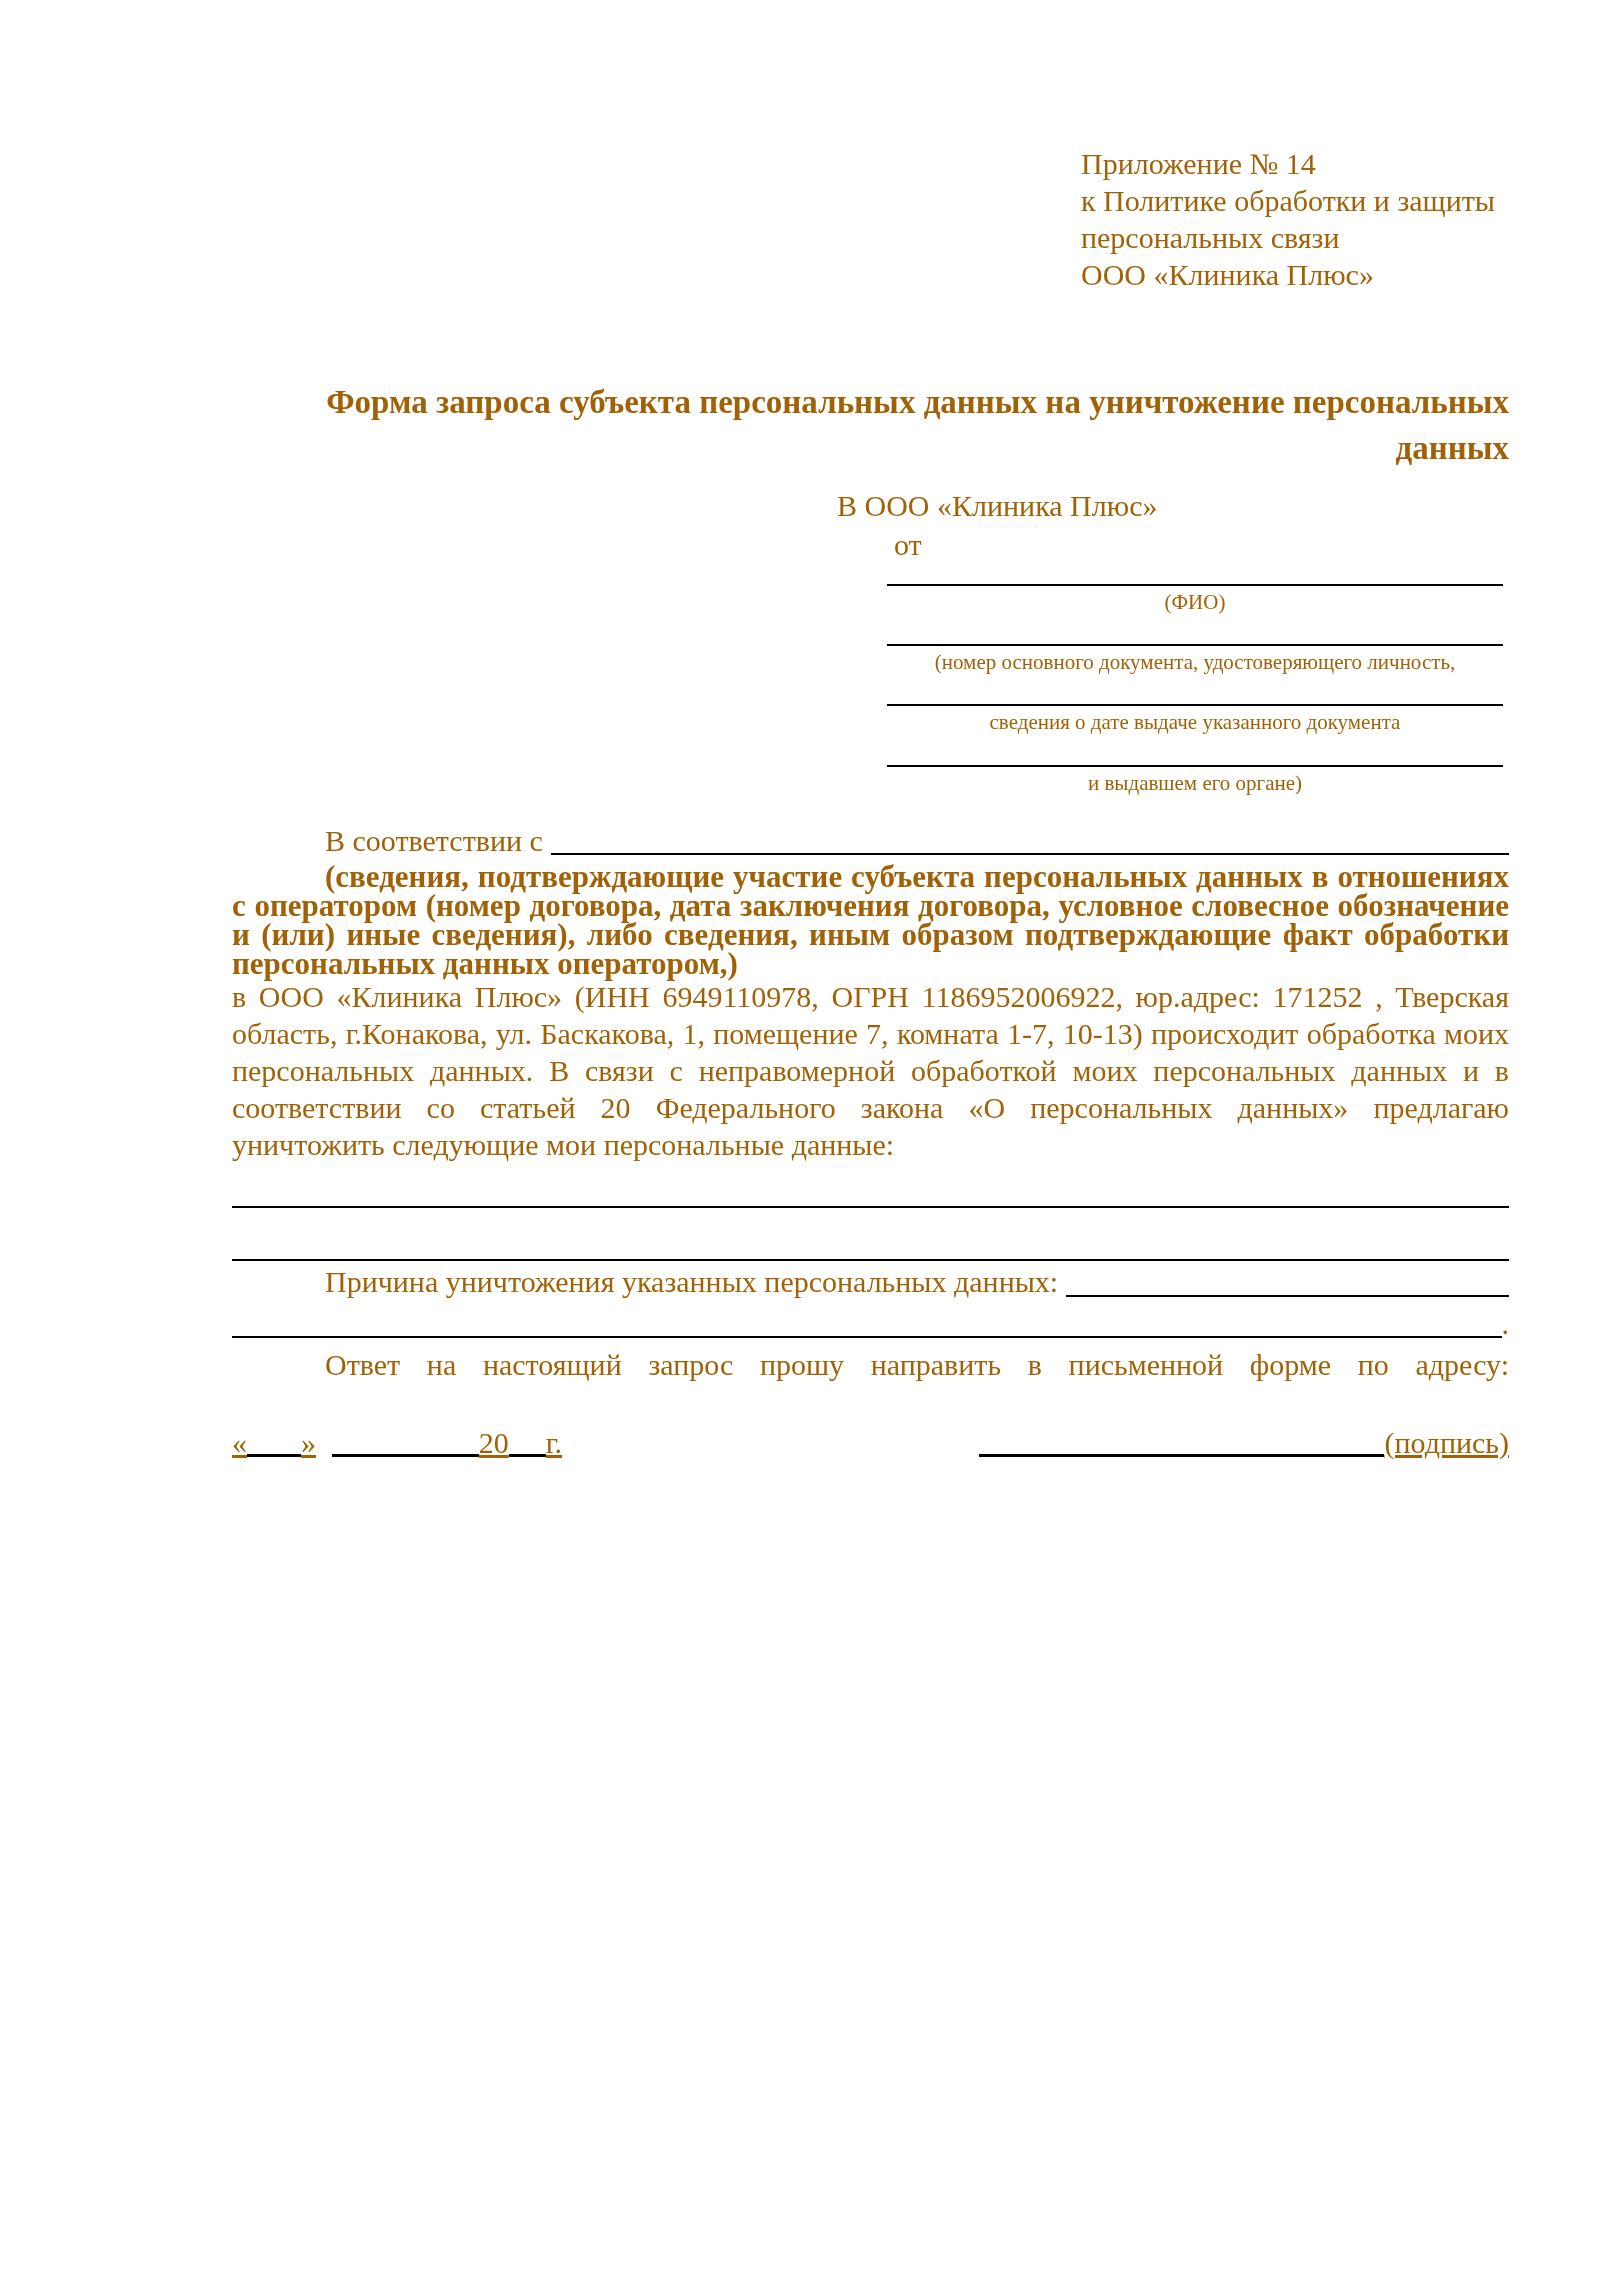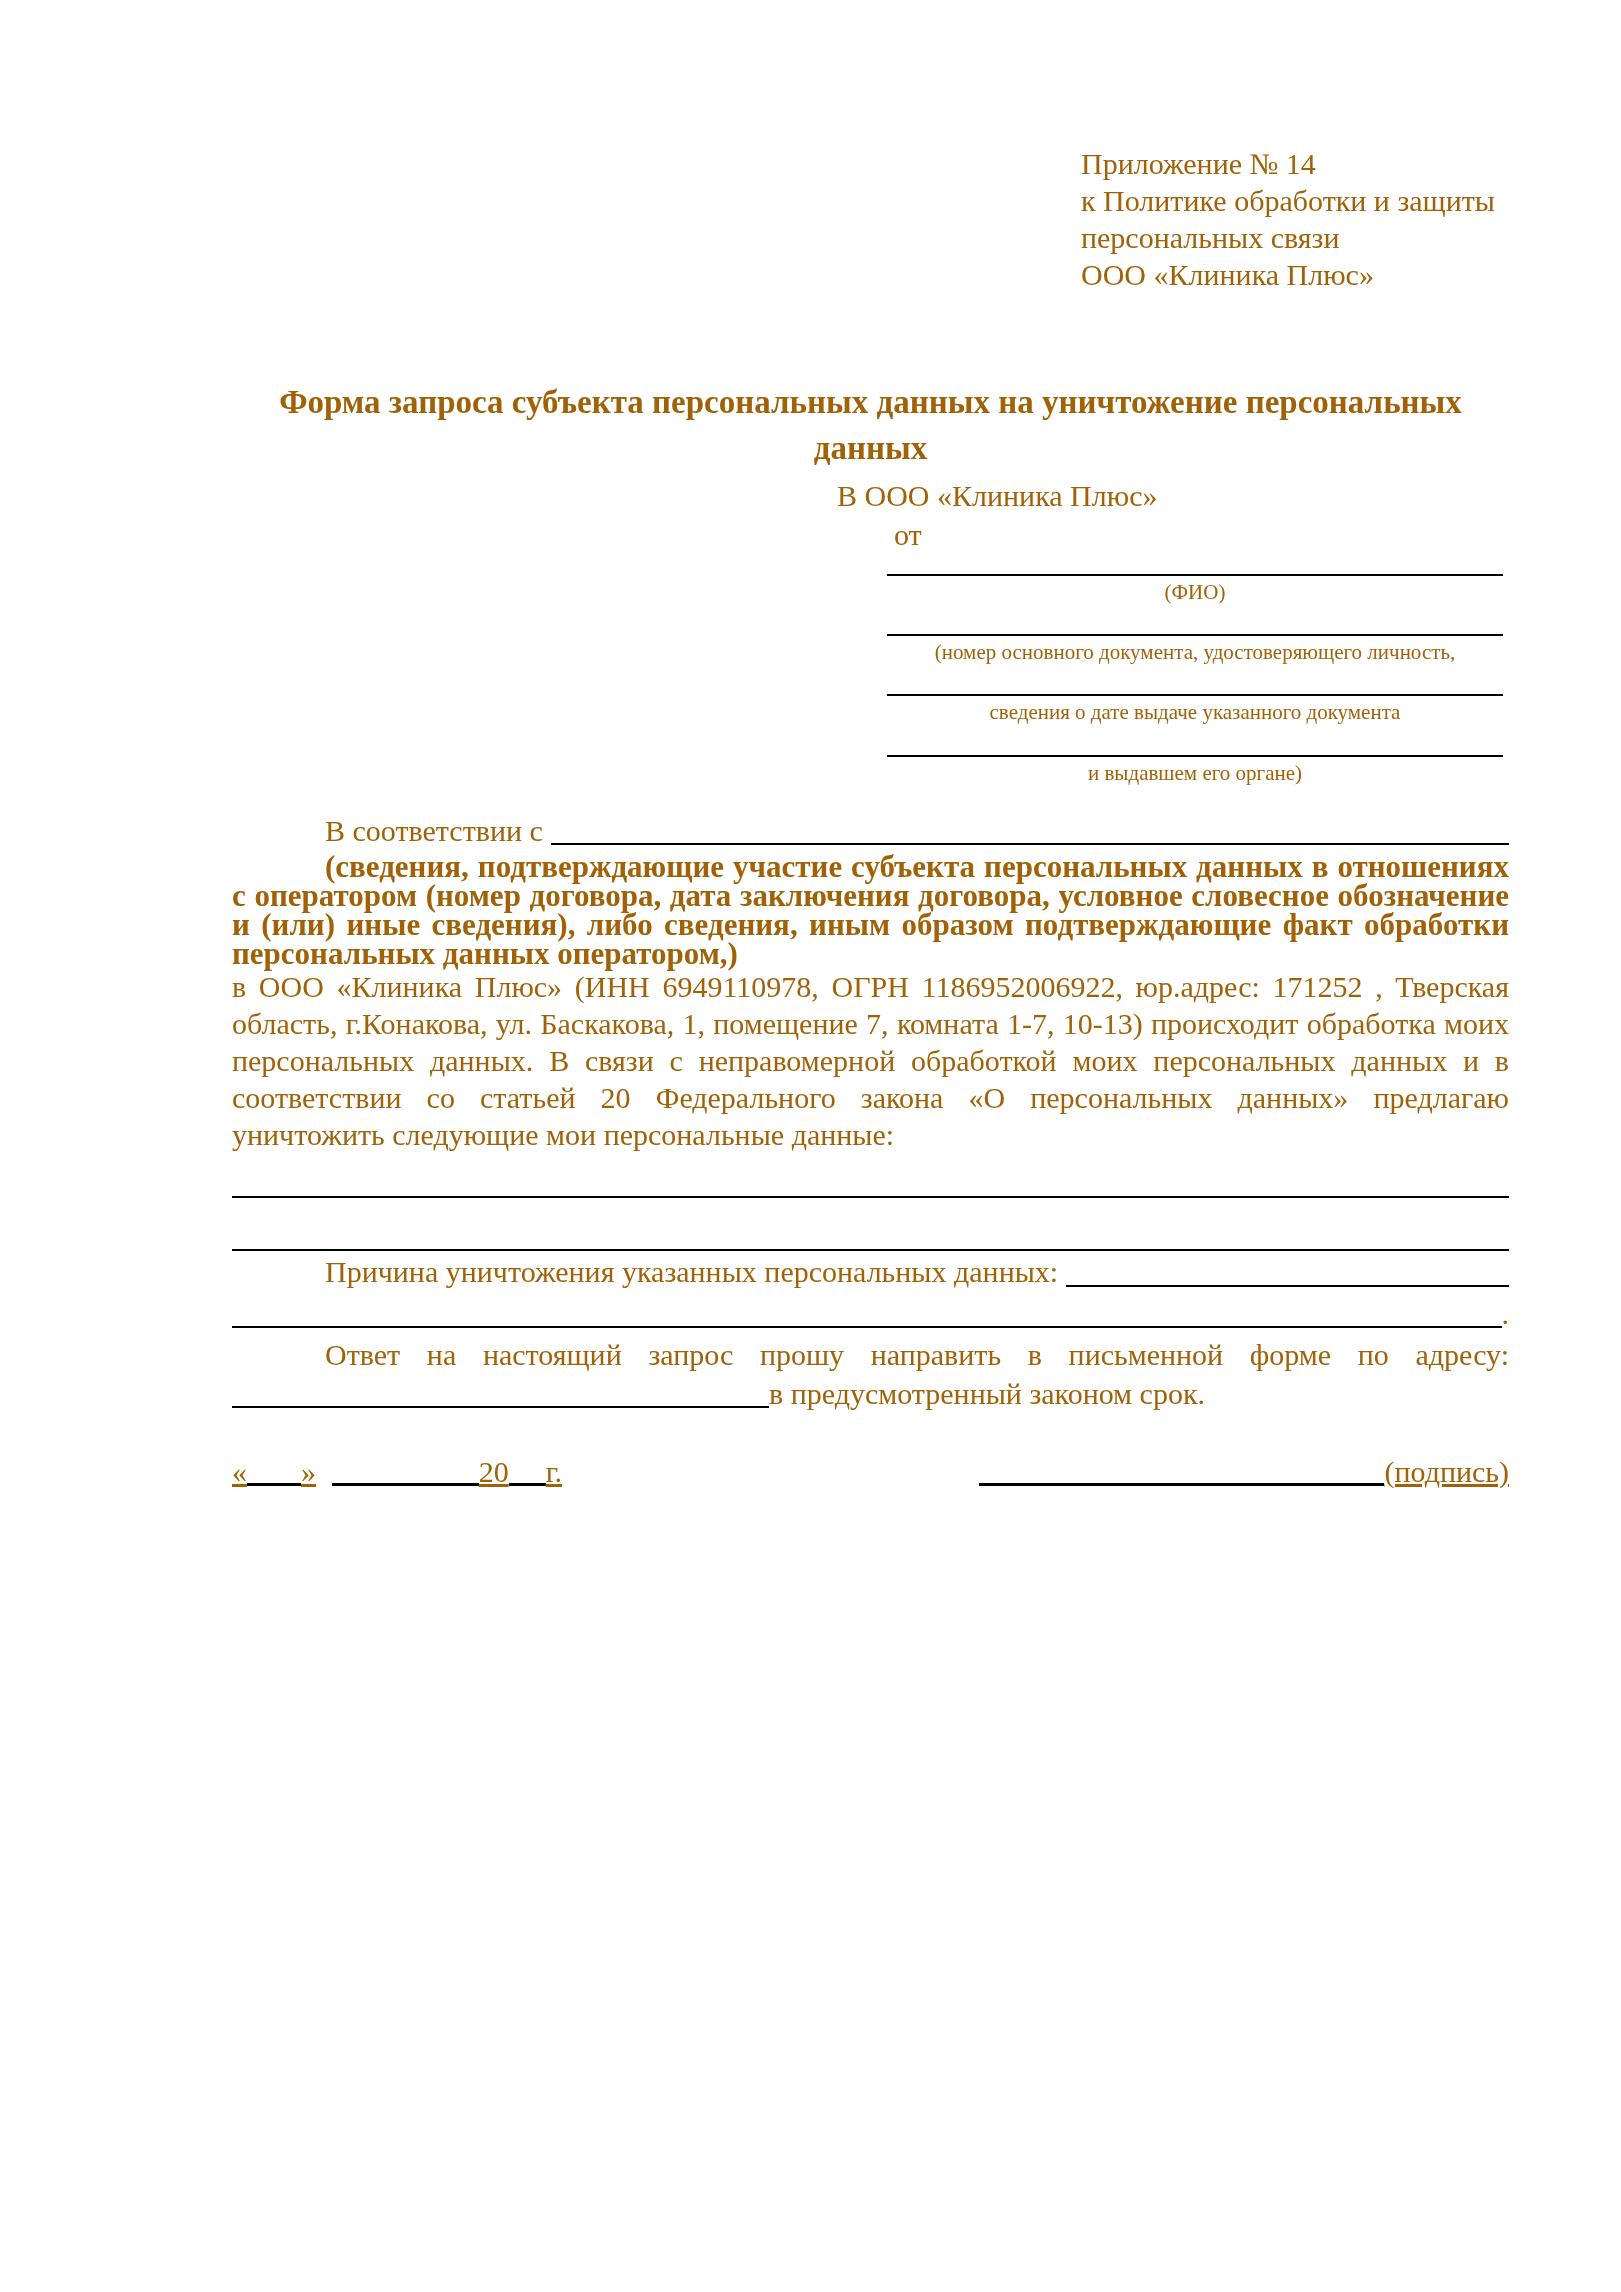--- a/index.html
+++ b/index.html
@@ -9,21 +9,21 @@
     background:#ffffff;color:#a16207;
     font-family:"Liberation Serif","DejaVu Serif",serif;
     font-size:30px;line-height:39px;
     box-sizing:border-box;
     padding:145px 112px 0 232px;
     overflow:hidden;
   }
   .appendix{margin-left:849px;line-height:37px;}
   .title{
     font-size:33px;line-height:46px;font-weight:bold;
-    text-align:center;margin:86px 0 5px 0;
+    text-align:right;margin:86px 0 15px 0;
   }
   .addressee{margin-left:605px;margin-top:3.9px;}
   .from-label{margin-left:662px;}
   .field-group{margin-top:17.6px;}
   .field-group.first{margin-top:9.8px;}
   .f-line{margin-left:655px;width:616px;border-bottom:2.9px solid #000;height:9.8px;}
   .f-caption{
     margin-left:655px;width:616px;text-align:center;
     font-size:21px;line-height:29px;margin-top:2px;
   }
@@ -109,24 +109,20 @@
     <span class="fill"></span>
   </div>
 
   <div class="reason2">
     <span class="fill-plain"></span>
     <span>.</span>
   </div>
 
   <div class="response">Ответ на настоящий запрос прошу направить в письменной форме по адресу:</div>
 
-  <div class="address-row">
-    <span class="address-blank"></span>
-    <span>в предусмотренный законом срок.</span>
-  </div>
 
   <div class="sig-row">
     <div class="date-part">
       <span>«</span><span class="u w55"></span><span>»</span><span class="u w150"></span><span>20</span><span class="u w38"></span><span>г.</span>
     </div>
     <div class="sig-part">
       <span class="u w413"></span><span>(подпись)</span>
     </div>
   </div>
 

